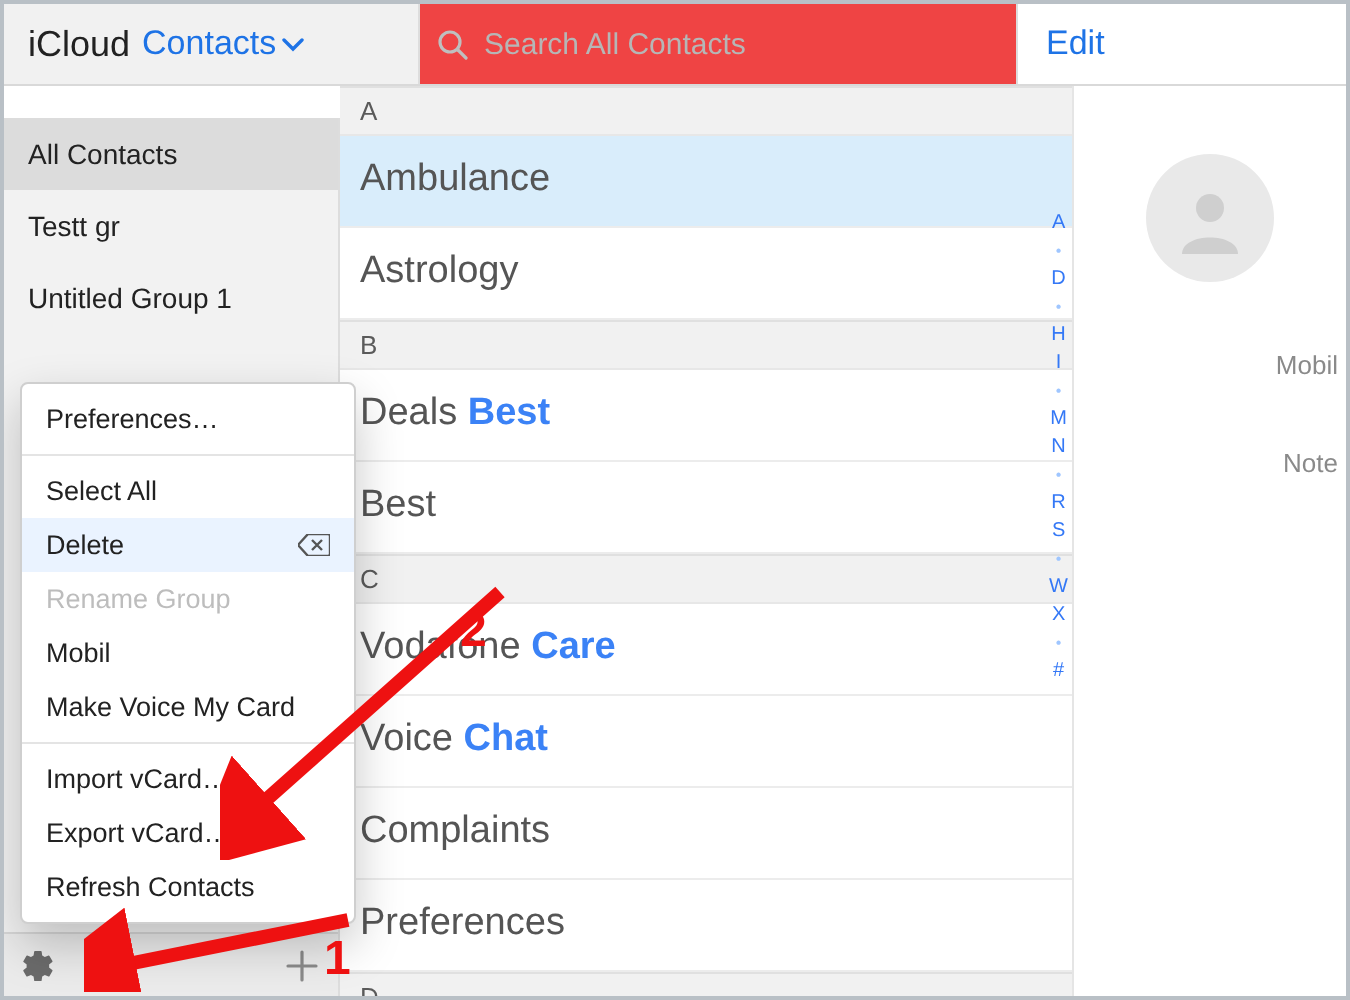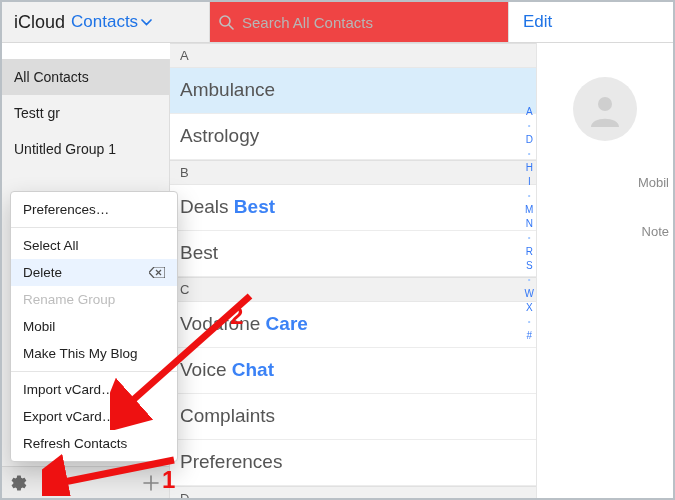--- a/index.html
+++ b/index.html
@@ -151,21 +151,21 @@
               </svg>
             </span>
           </div>
           <div class="mi disabled">
             <span>Rename Group</span>
           </div>
           <div class="mi">
             <span>Mobil</span>
           </div>
           <div class="mi">
-            <span>Make This My Blog</span>
+            <span>Make Voice My Card</span>
           </div>
           <div class="sep"></div>
           <div class="mi">
             <span>Import vCard…</span>
           </div>
           <div class="mi">
             <span>Export vCard…</span>
           </div>
           <div class="mi">
             <span>Refresh Contacts</span>

